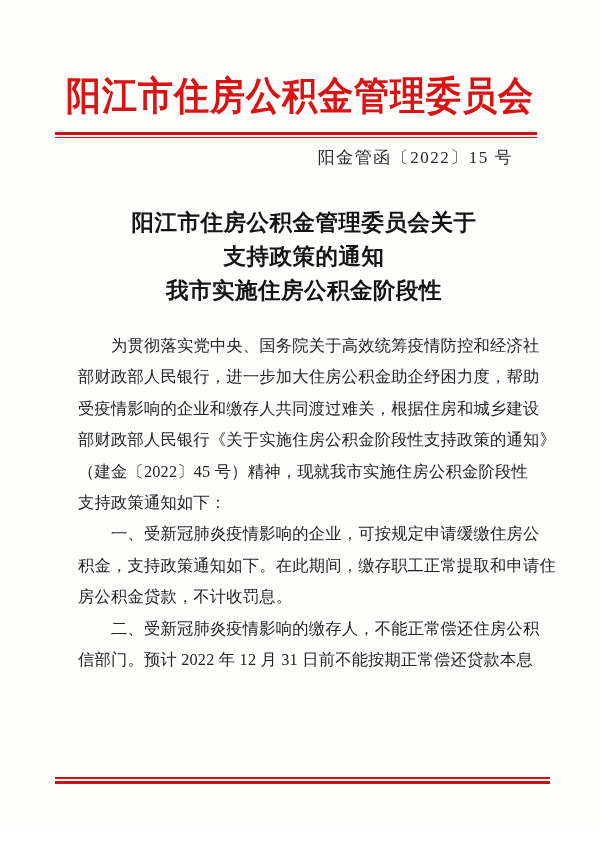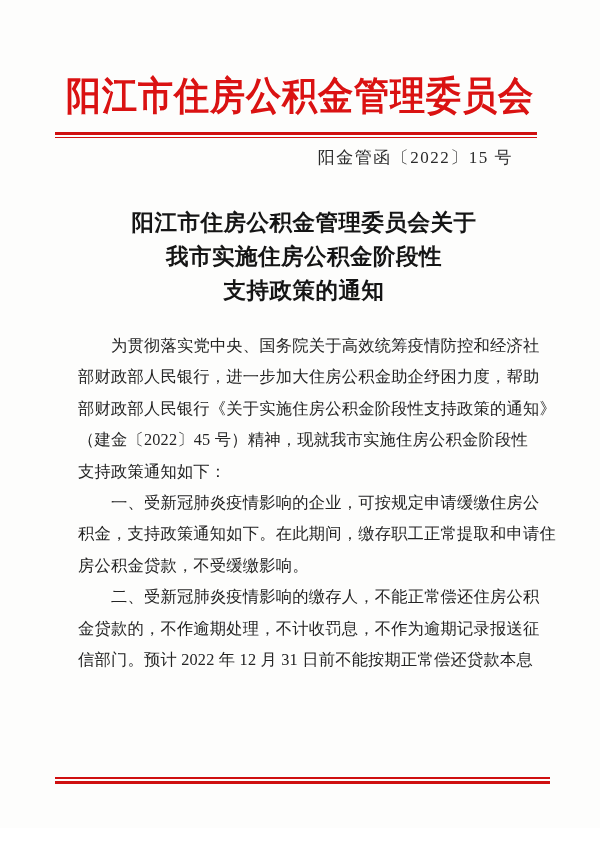--- a/index.html
+++ b/index.html
@@ -104,35 +104,35 @@
   <div class="header-rule">
     <div class="thick"></div>
     <div class="gap"></div>
     <div class="thin"></div>
   </div>
 
   <div class="doc-number">阳金管函〔2022〕15 号</div>
 
   <div class="title-block">
     <div class="title-line">阳江市住房公积金管理委员会关于</div>
+    <div class="title-line">支持政策的通知</div>
     <div class="title-line">我市实施住房公积金阶段性</div>
-    <div class="title-line">支持政策的通知</div>
   </div>
 
   <div class="body-text">
     <div class="body-line indent">为贯彻落实党中央、国务院关于高效统筹疫情防控和经济社</div>
     <div class="body-line">部财政部人民银行，进一步加大住房公积金助企纾困力度，帮助</div>
+    <div class="body-line">受疫情影响的企业和缴存人共同渡过难关，根据住房和城乡建设</div>
     <div class="body-line">部财政部人民银行《关于实施住房公积金阶段性支持政策的通知》</div>
     <div class="body-line">（建金〔2022〕45 号）精神，现就我市实施住房公积金阶段性</div>
     <div class="body-line">支持政策通知如下：</div>
     <div class="body-line indent">一、受新冠肺炎疫情影响的企业，可按规定申请缓缴住房公</div>
     <div class="body-line">积金，支持政策通知如下。在此期间，缴存职工正常提取和申请住</div>
-    <div class="body-line">房公积金贷款，不受缓缴影响。</div>
+    <div class="body-line">房公积金贷款，不计收罚息。</div>
     <div class="body-line indent">二、受新冠肺炎疫情影响的缴存人，不能正常偿还住房公积</div>
-    <div class="body-line">金贷款的，不作逾期处理，不计收罚息，不作为逾期记录报送征</div>
     <div class="body-line">信部门。预计 2022 年 12 月 31 日前不能按期正常偿还贷款本息</div>
   </div>
 
   <div class="footer-rule">
     <div class="thin"></div>
     <div class="gap"></div>
     <div class="thick"></div>
   </div>
 
 </div>

